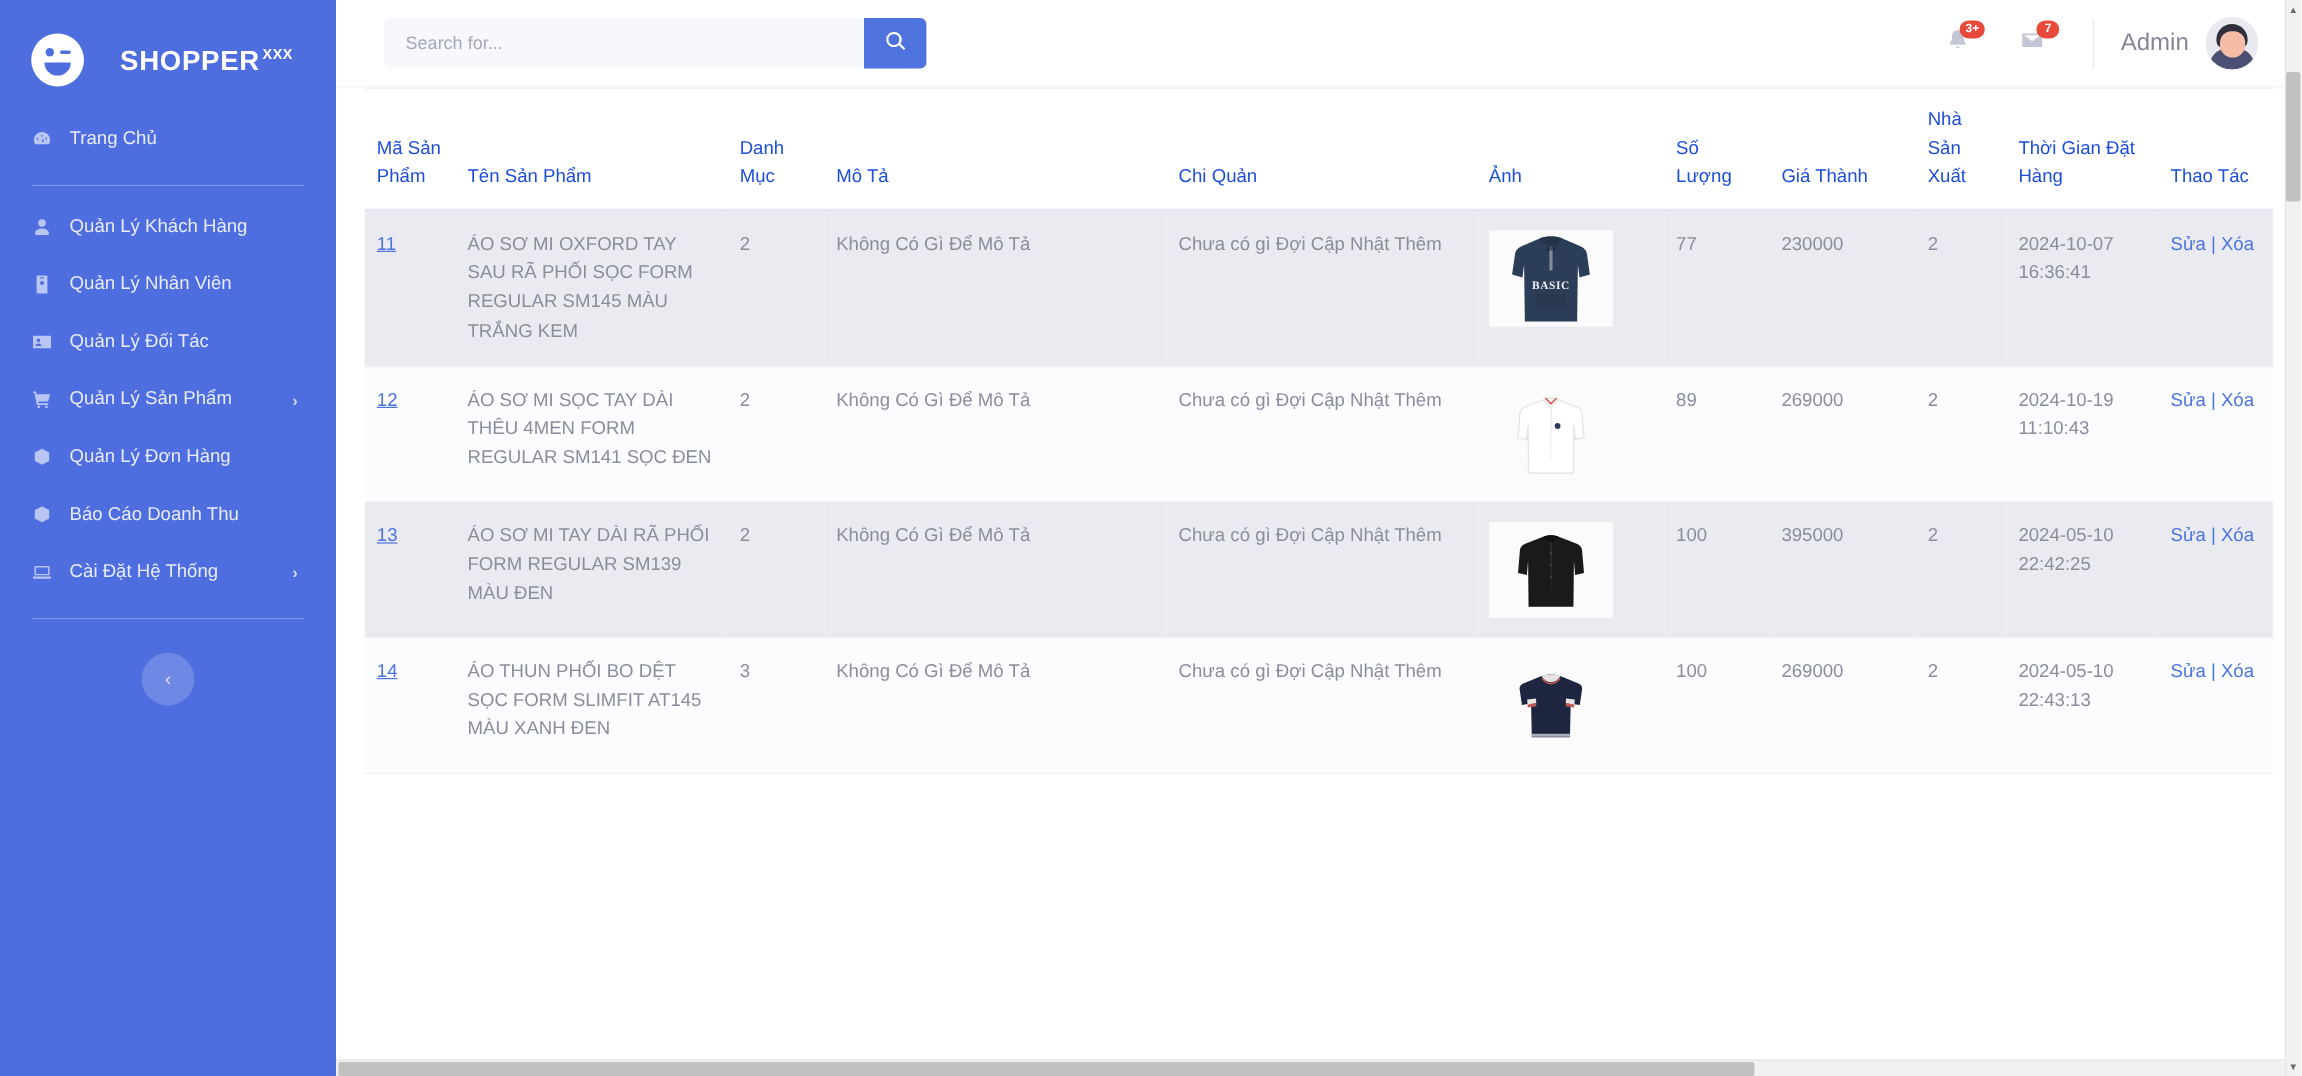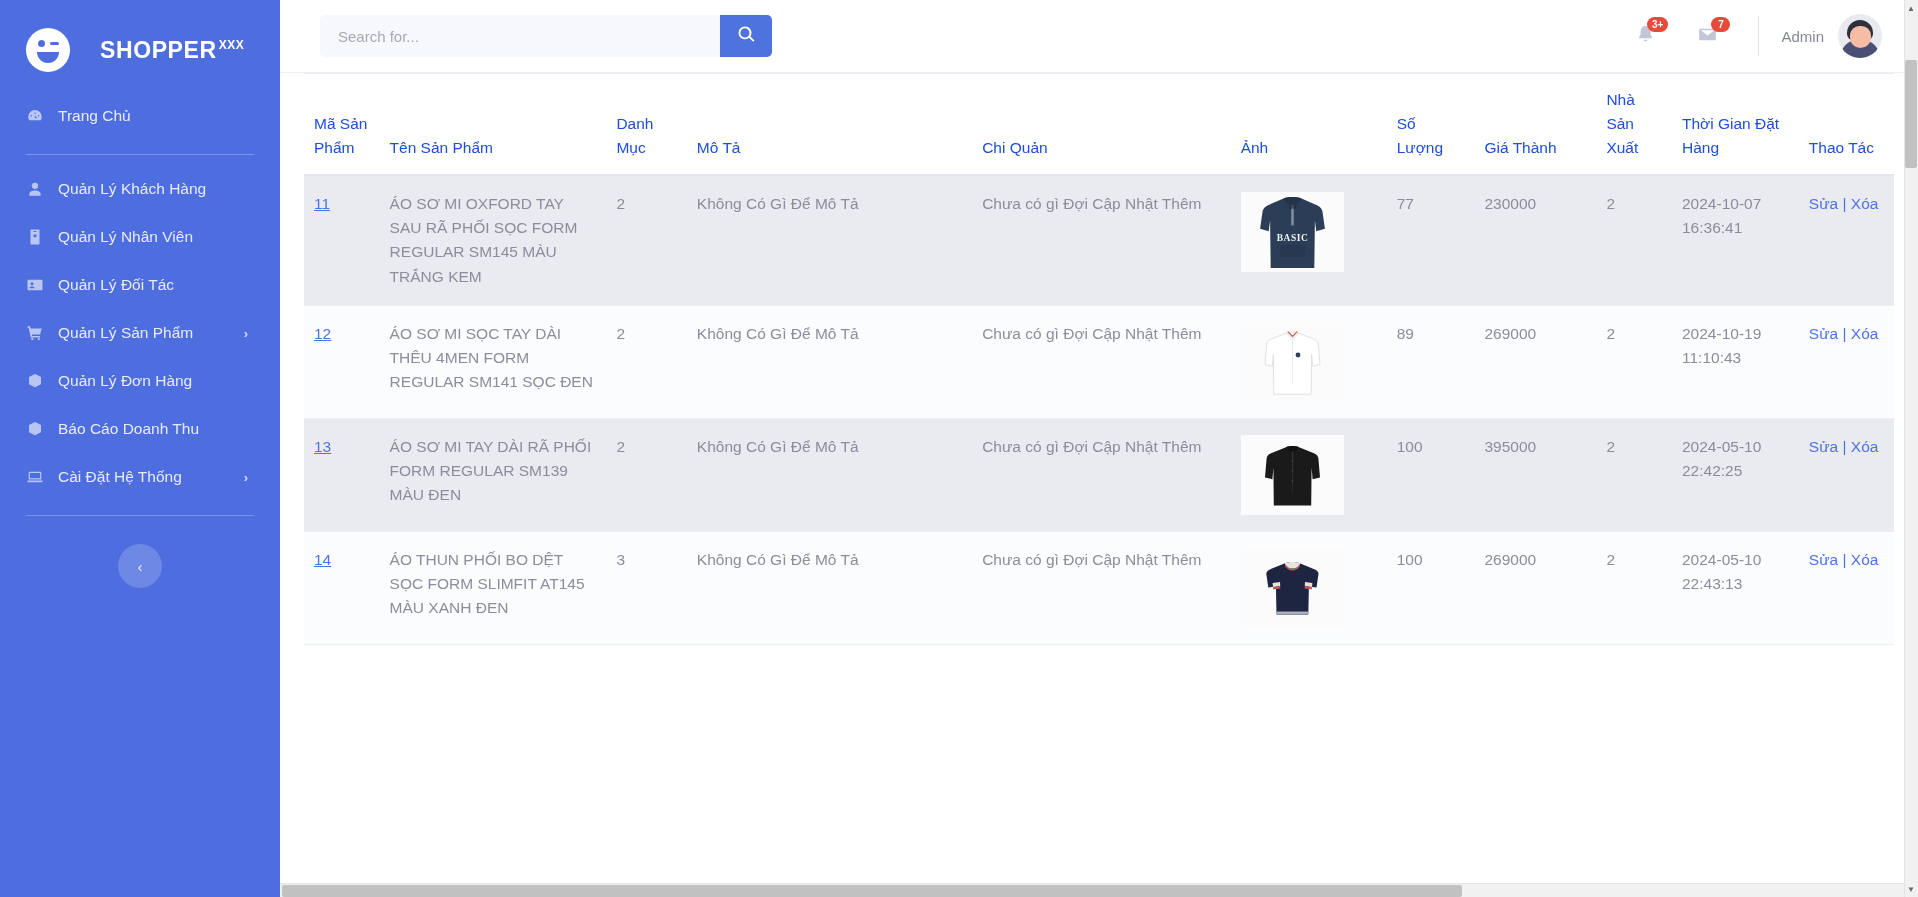--- a/index.html
+++ b/index.html
@@ -87,21 +87,21 @@
   }
   .icon-btn svg { width: 21px; height: 21px; fill: #c3c6d4; }
   .badge {
     position: absolute; top: 6px; right: 6px;
     background: #e74a3b; color: #fff; font-size: 10px; font-weight: 700;
     border-radius: 9px; padding: 2px 5px; line-height: 1.1; min-width: 19px;
     text-align: center;
   }
   .vdiv { width: 1px; height: 40px; background: #e3e6f0; margin: 0 18px; }
   .user { display: flex; align-items: center; gap: 14px; cursor: pointer; padding-right: 12px;}
-  .user-name { font-size: 15px; color: #858796; }
+  .user-name { font-size: 20px; color: #858796; }
   .avatar {
     width: 44px; height: 44px; border-radius: 50%; background: #e9eaf0;
     overflow: hidden; position: relative;
   }
   .avatar .hair { position: absolute; width: 26px; height: 20px; left: 9px; top: 6px;
     background: #2f2f3d; border-radius: 13px 13px 6px 6px; }
   .avatar .face { position: absolute; width: 21px; height: 22px; left: 11.5px; top: 12px;
     background: #f7bca4; border-radius: 10px 10px 11px 11px; }
   .avatar .body { position: absolute; width: 38px; height: 18px; left: 3px; bottom: 0;
     background: #4a4f73; border-radius: 16px 16px 0 0; }

